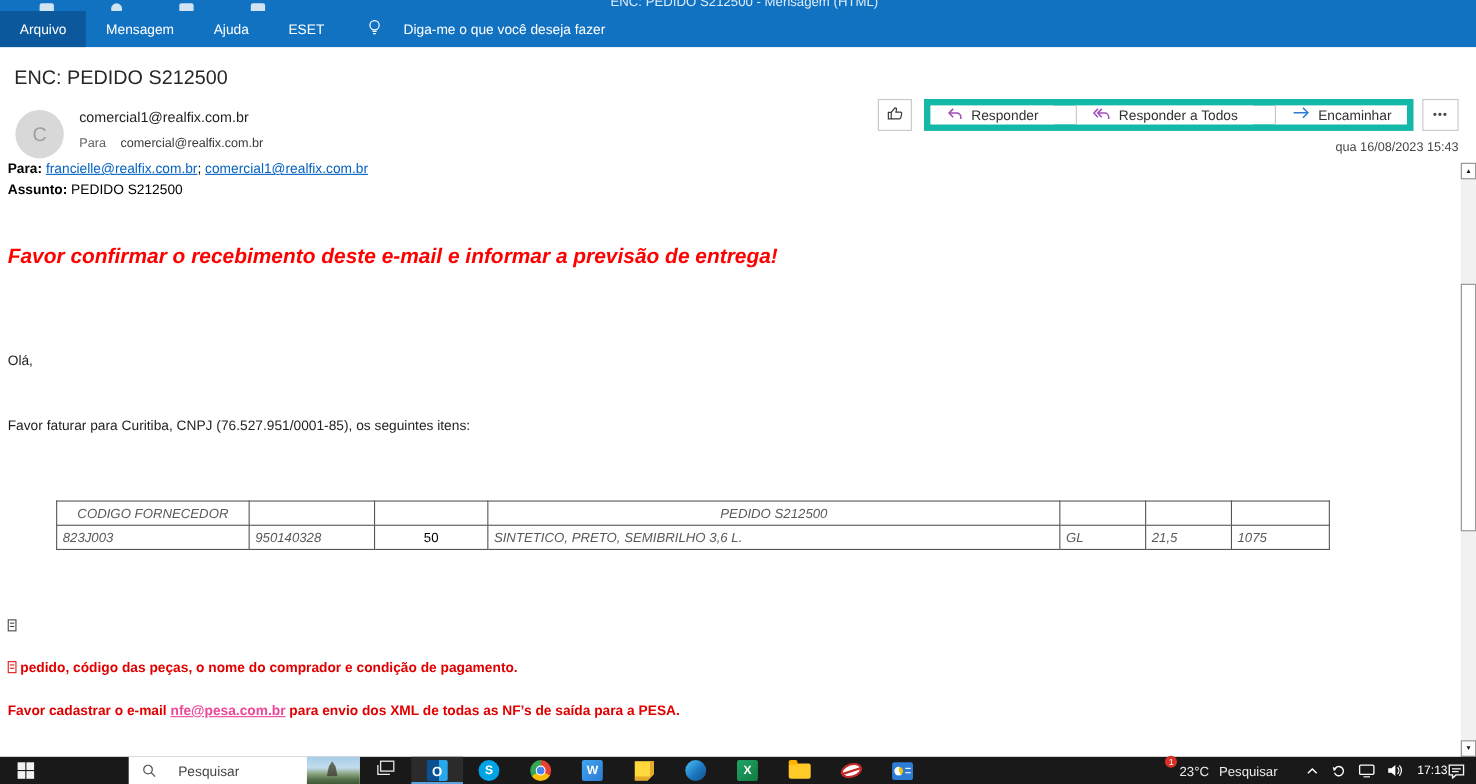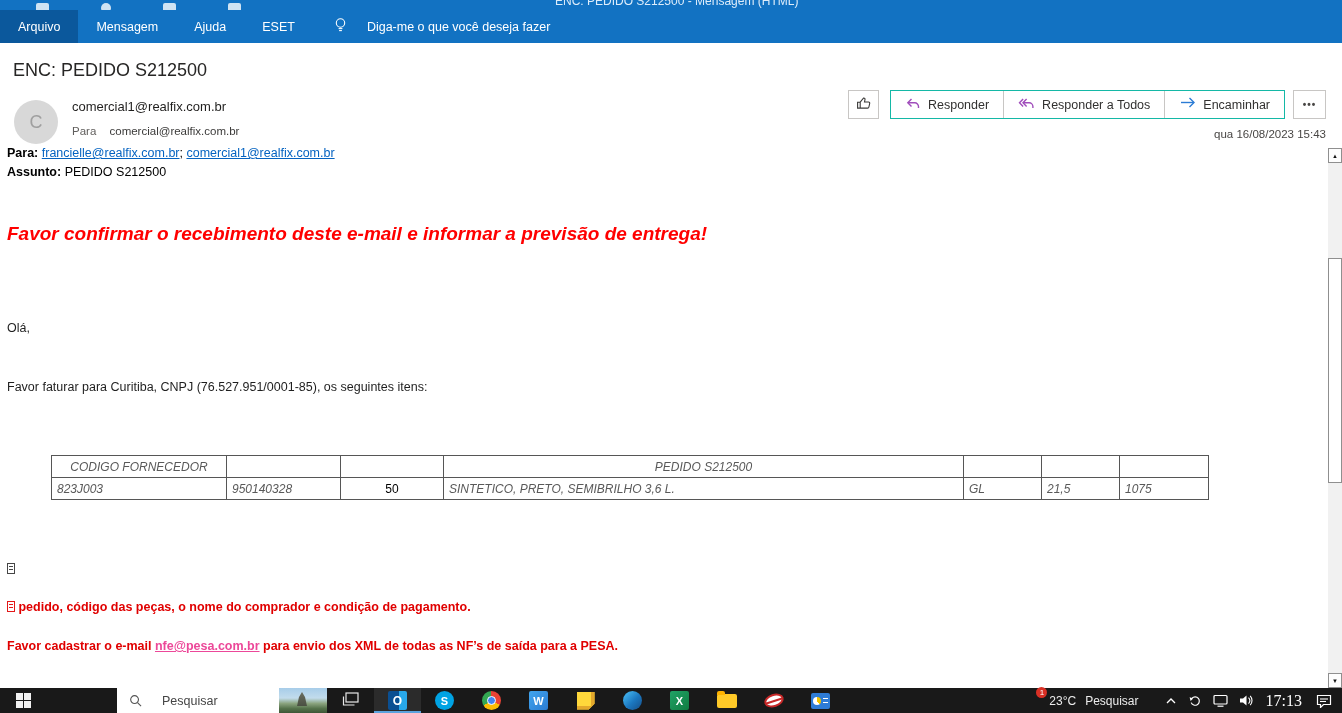--- a/index.html
+++ b/index.html
@@ -26,21 +26,21 @@
   .avatar { left:14px; top:57px; width:44px; height:44px; border-radius:50%; background:#d8d8d8;
             color:#9f9f9f; font-size:18px; display:flex; align-items:center; justify-content:center; }
   .sender { left:72px; top:56px; font-size:13px; color:#201f1e; }
   .toline { left:72px; top:82px; font-size:11.5px; color:#605e5c; }
   .toline .tv { margin-left:10px; color:#3b3a39; }
 
   .actions { left:auto; right:16px; top:47px; display:flex; align-items:stretch; height:29px; }
   .btn { background:#fff; border:1px solid #c8c6c4; display:flex; align-items:center; justify-content:center;
          font-size:12.5px; color:#323130; cursor:pointer; }
   .btn-like { width:31px; margin-right:11px; }
-  .btn-group { display:flex; border:1px solid #14b8a6; }
+  .btn-group { display:flex; border:6px solid #14b8a6;gap:20px; }
   .btn-group .btn { border:none; border-left:1px solid #c8c6c4; padding:0 14px; gap:7px; }
   .btn-group .btn:first-child { border-left:none; }
   .btn-more { width:33px; margin-left:8px; font-size:10px; letter-spacing:1px; font-weight:bold; color:#484644; }
   .datestamp { left:auto; right:16px; top:85px; font-size:11.5px; color:#484644; }
 
   .fieldline { left:7px; font-size:12.5px; color:#000; }
   .fieldline b { font-weight:bold; }
   a.maillink { color:#0563c1; text-decoration:underline; cursor:pointer; }
 
   .alert { left:7px; top:180px; font-size:19px; font-weight:bold; font-style:italic; color:#ff0000; }
@@ -85,21 +85,21 @@
 
   .tray { margin-left:auto; display:flex; align-items:center; flex:0 0 auto; }
   .weather { display:flex; align-items:center; gap:7px; margin-right:26px; cursor:pointer; }
   .wicon { position:relative; width:19px; height:19px; }
   .wsun { width:18px; height:18px; border-radius:50%; background:radial-gradient(circle at 35% 35%, #ffd54f, #f57c00); }
   .wbadge { position:absolute; top:-4px; right:-5px; width:11px; height:11px; border-radius:50%; background:#d93025;
             color:#fff; font-size:8px; display:flex; align-items:center; justify-content:center; }
   .wtext { font-size:12px; color:#ececec; display:flex; gap:9px; }
   .trayicons { display:flex; align-items:center; gap:11px; margin-right:12px; }
   .trayicons > span { display:flex; cursor:pointer; }
-  .clock { font-size:16px; color:#fff; margin-right:14px; cursor:default;font-family:Liberation Serif, serif; }
+  .clock { font-size:11px; color:#fff; cursor:default; }
   .notifslot { margin-right:10px; display:flex; cursor:pointer; }
 </style>
 </head>
 <body>
 
 <div class="screen">
 
   <div class="titlebar">
     <div class="qat">
       <span class="qicon"></span>

